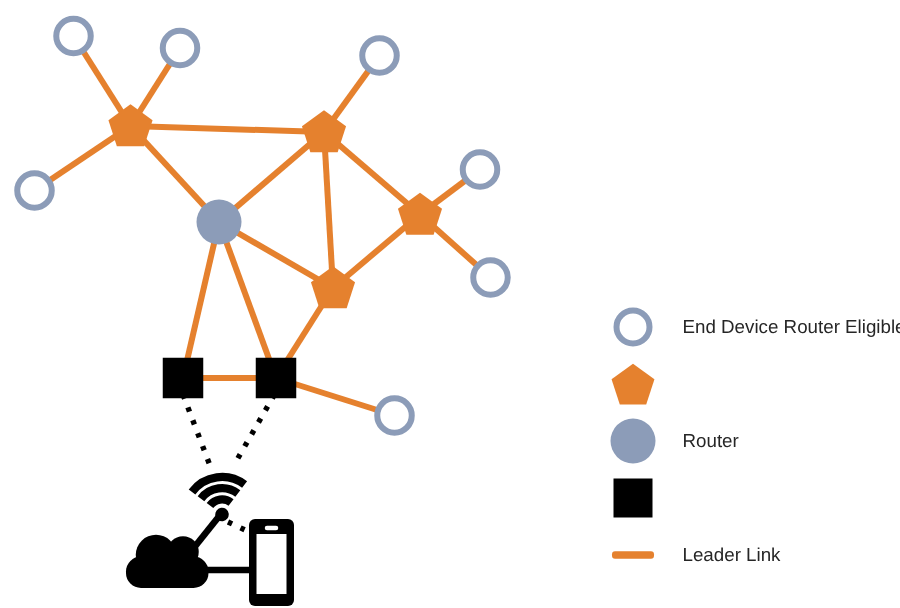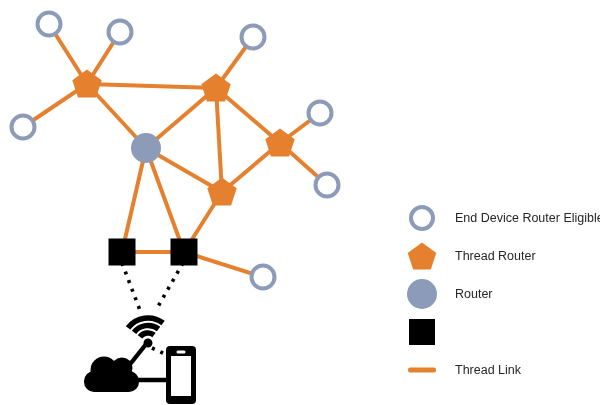--- a/index.html
+++ b/index.html
@@ -80,33 +80,32 @@
       <div class="legend-row">
         <svg class="swatch" viewBox="0 0 38 38">
           <circle cx="19" cy="19" r="11" fill="#fff" stroke="#8C9CB8" stroke-width="4"></circle>
         </svg>
         <span class="lbl">End Device Router Eligible</span>
       </div>
       <div class="legend-row">
         <svg class="swatch" viewBox="0 0 38 38">
           <polygon points="19.0,5.5 33.3,15.9 27.8,32.6 10.2,32.6 4.7,15.9" fill="#E5812E"></polygon>
         </svg>
-        <span class="lbl">Thread Router</span>
       </div>
       <div class="legend-row">
         <svg class="swatch" viewBox="0 0 38 38">
           <circle cx="19" cy="19" r="15" fill="#8C9CB8"></circle>
         </svg>
         <span class="lbl">Router</span>
       </div>
       <div class="legend-row">
         <svg class="swatch" viewBox="0 0 38 38">
           <rect x="6" y="6" width="26" height="26" fill="#000000"></rect>
         </svg>
       </div>
       <div class="legend-row">
         <svg class="swatch" viewBox="0 0 38 38">
           <rect x="5" y="16.5" width="28" height="5" rx="2" fill="#E5812E"></rect>
         </svg>
-        <span class="lbl">Thread Link</span>
+        <span class="lbl">Leader Link</span>
       </div>
     </div>
 </div>
 
 </body></html>

